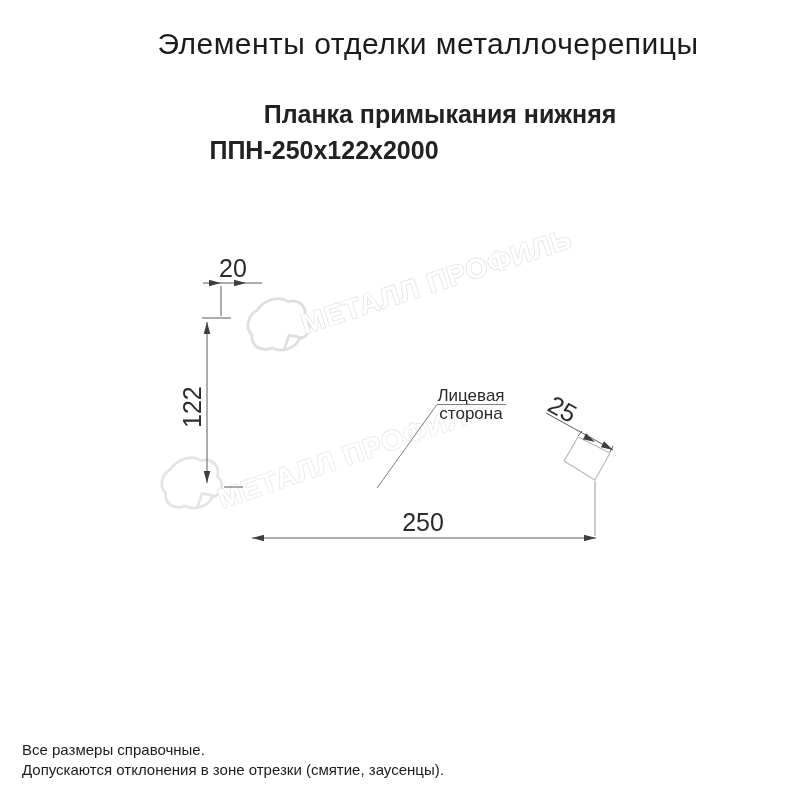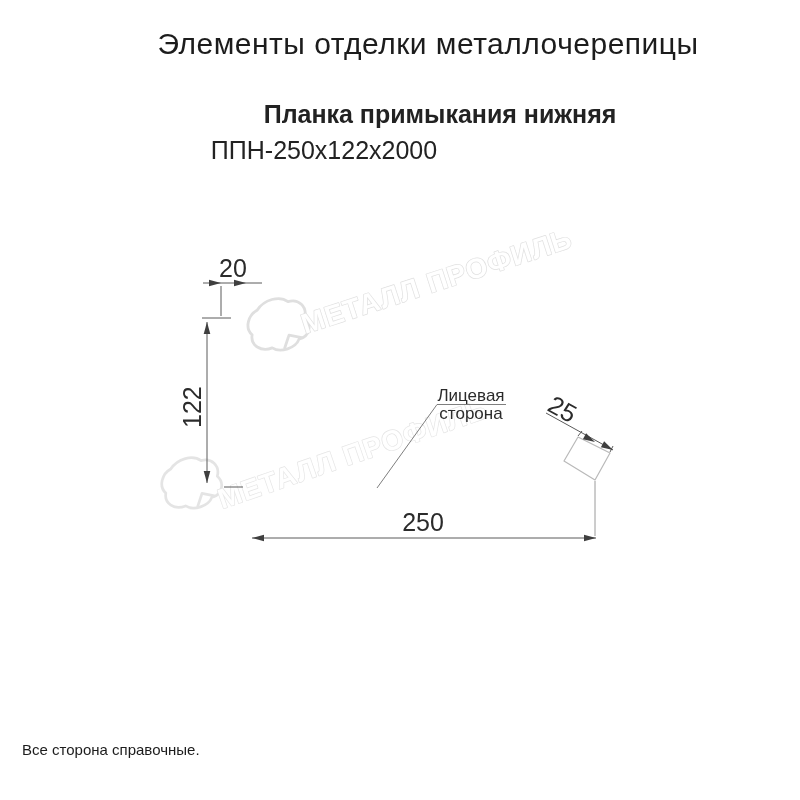--- a/index.html
+++ b/index.html
@@ -10,21 +10,21 @@
   .page-title{
     position:absolute;left:0;top:27px;width:800px;text-align:center;
     font-size:30px;font-weight:400;color:#1c1c1c;letter-spacing:0.5px;padding-left:28px;
   }
   .product-name{
     position:absolute;left:0;top:100px;width:800px;text-align:center;
     font-size:25px;font-weight:700;color:#222222;padding-left:40px;
   }
   .product-code{
     position:absolute;left:0;top:136px;width:648px;text-align:center;
-    font-size:25px;font-weight:400;color:#222222;
+    font-size:25px;font-weight:700;color:#222222;
   }
   .drawing{position:absolute;left:0;top:0;width:800px;height:800px;}
   .footer{
     position:absolute;left:22px;top:740px;width:700px;
     font-size:15px;color:#1c1c1c;line-height:20px;
   }
   .dim-text{
     font-family:"Liberation Sans", sans-serif;font-size:25px;fill:#2b2b2b;
   }
   .face-text{
@@ -101,14 +101,15 @@
   <text class="dim-text" transform="translate(546,410) rotate(29)">25</text>
 
   <g>
     <polyline points="506,404.5 437,404.5 377,488" fill="none" stroke="#6f6f6f" stroke-width="0.9"></polyline>
   </g>
   <text class="face-text" x="471" y="401" text-anchor="middle">Лицевая</text>
   <text class="face-text" x="471" y="419" text-anchor="middle">сторона</text>
 </svg>
 
 <div class="footer">
-  <div>Все сторона справочные.</div>
+  <div>Все размеры справочные.</div>
+  <div>Допускаются отклонения в зоне отрезки (смятие, заусенцы).</div>
 </div>
 
 </body></html>

